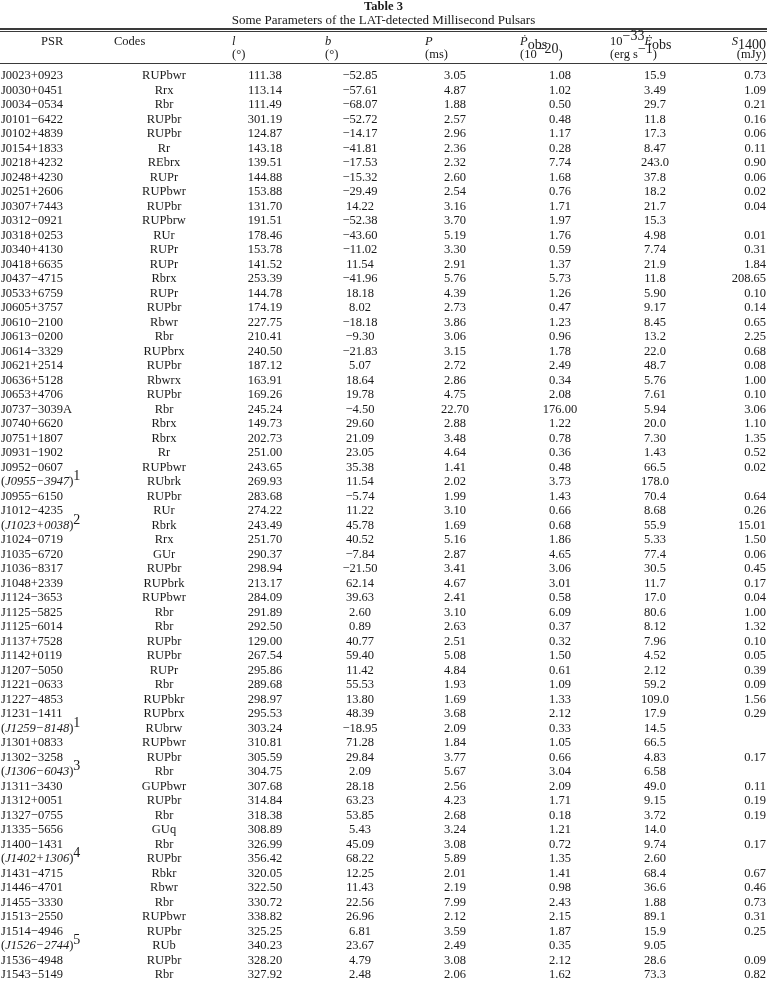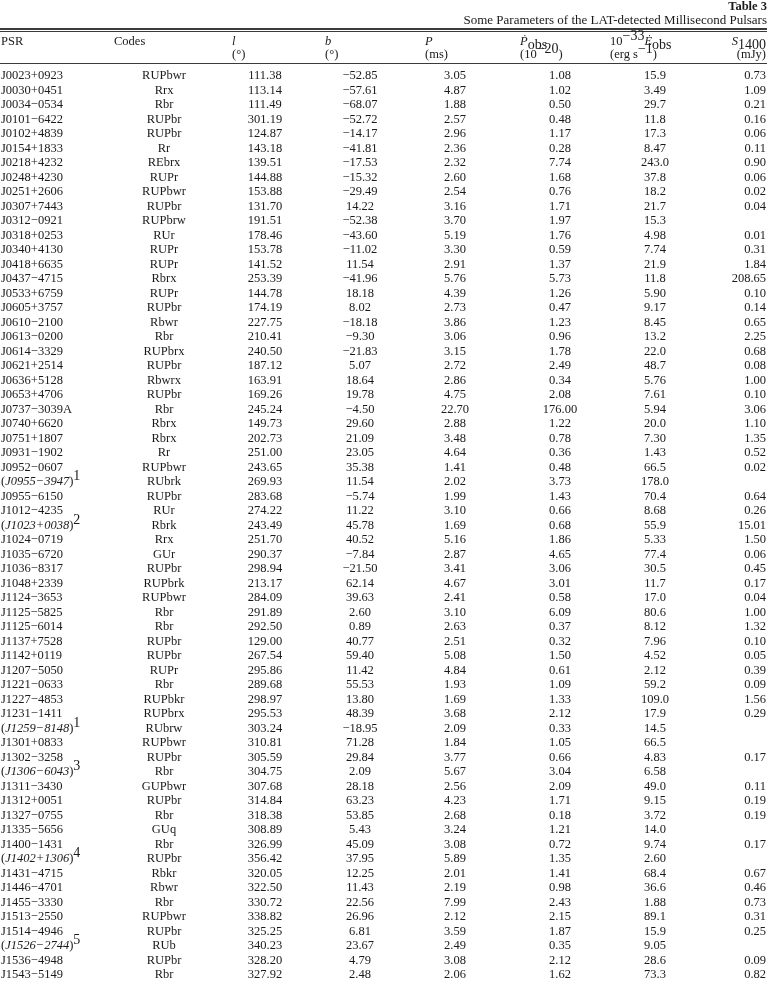--- a/index.html
+++ b/index.html
@@ -13,21 +13,21 @@
     overflow: hidden;
     font-family: "Liberation Serif", "DejaVu Serif", serif;
     color: #1a1a1a;
     position: relative;
   }
   .caption {
     position: absolute;
     left: 0;
     top: 0;
     width: 767px;
-    text-align: right;
+    text-align: center;
   }
   .table-number {
     font-weight: bold;
     font-size: 12.5px;
     line-height: 13px;
     margin-top: 0px;
   }
   .table-title {
     font-size: 13px;
     line-height: 14px;
@@ -99,21 +99,21 @@
 
 <div class="caption">
   <div class="table-number">Table 3</div>
   <div class="table-title">Some Parameters of the LAT-detected Millisecond Pulsars</div>
 </div>
 
 <div class="rule-top-thick"></div>
 <div class="rule-top-thin"></div>
 
 <div class="head">
-  <div class="hcell" style="left:1px; text-align:left;">
+  <div class="hcell" style="left:1px; text-align:left;padding-left:40px;">
     <span class="u">PSR</span>
   </div>
   <div class="hcell" style="left:114px; width:100px;">
     <span class="u">Codes</span>
   </div>
   <div class="hcell" style="left:232px; width:66px;">
     <span class="u"><i>l</i></span>
     <span class="u">(°)</span>
   </div>
   <div class="hcell" style="left:325px; width:70px;">
@@ -678,21 +678,21 @@
       <span class="c c-b">45.09</span>
       <span class="c c-p">3.08</span>
       <span class="c c-pdot">0.72</span>
       <span class="c c-edot">9.74</span>
       <span class="c c-s">0.17</span>
     </div>
     <div class="row">
       <span class="c c-psr it"><span style="font-style: normal;">(</span><span>J1402+1306</span><span style="font-style: normal;">)</span><sup>4</sup></span>
       <span class="c c-codes">RUPbr</span>
       <span class="c c-l">356.42</span>
-      <span class="c c-b">37.95</span>
+      <span class="c c-b">68.22</span>
       <span class="c c-p">5.89</span>
       <span class="c c-pdot">1.35</span>
       <span class="c c-edot">2.60</span>
       <span class="c c-s"></span>
     </div>
     <div class="row">
       <span class="c c-psr">J1431−4715</span>
       <span class="c c-codes">Rbkr</span>
       <span class="c c-l">320.05</span>
       <span class="c c-b">12.25</span>

